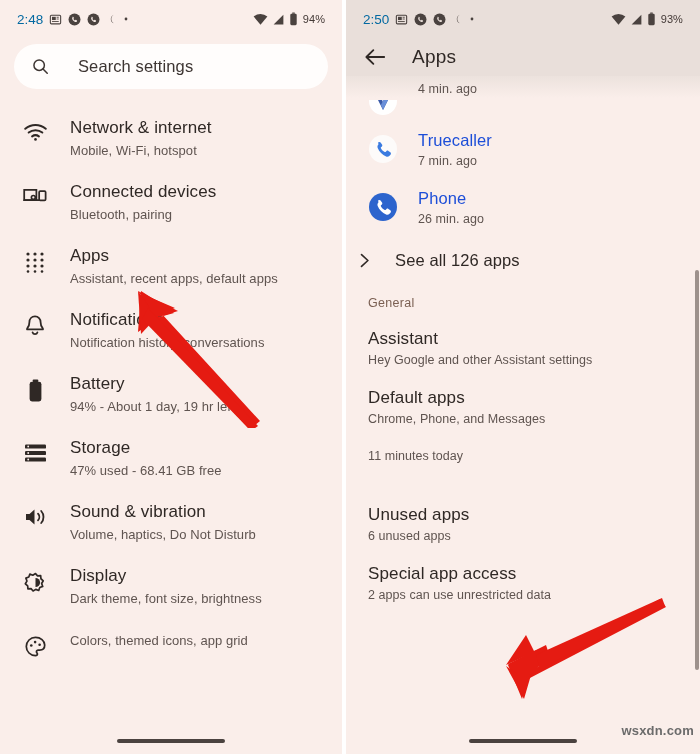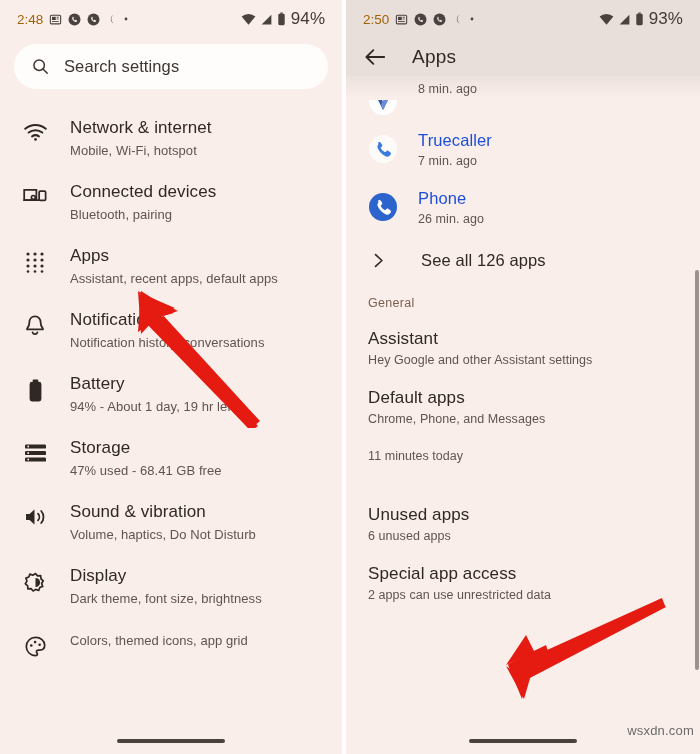--- a/index.html
+++ b/index.html
@@ -16,29 +16,29 @@
   .divider { width:4px; height:754px; background:#ffffff; }
   .panel-right { width:360px; }
 
   
   .statusbar {
     height:38px; display:flex; align-items:center;
     padding:0 17px 0 17px; font-size:13.5px; color:#4a423f;
     letter-spacing:.1px;
   }
   .sb-left { display:flex; align-items:center; gap:6px; }
-  .sb-time { font-size:13.5px; color:#a16207; font-weight:400; letter-spacing:0; }
+  .sb-time { font-size:13.5px; color:#0369a1; font-weight:400; letter-spacing:0; }
   .sb-right { margin-left:auto; display:flex; align-items:center; gap:4px; }
-  .sb-pct { font-size:17px; color:#433936; margin-left:1px; }
+  .sb-pct { font-size:11px; color:#433936; margin-left:1px; }
   .ic { display:inline-block; line-height:0; }
 
   
   .searchbar {
     margin:6px 14px 0 14px; height:45px; background:#fffdfc;
-    border-radius:24px; display:flex; align-items:center; padding:0 17px; gap:14px;
+    border-radius:24px; display:flex; align-items:center; padding:0 17px; gap:28px;
   }
   .search-ph { font-size:16.5px; color:#3d3532; letter-spacing:.1px; }
 
   .settings-list { padding:18px 3px 0 0; }
   .srow {
     display:flex; align-items:flex-start; gap:22px;
     padding:9px 16px 9px 22px; min-height:64px;
   }
   .srow .sicon { width:26px; flex:0 0 26px; display:flex; justify-content:center; padding-top:7px; }
   .srow .stext { padding-top:1px; }
@@ -52,42 +52,42 @@
   }
   .appbar-title { font-size:19px; color:#2f2825; letter-spacing:.2px; }
   .topfade { height:22px; background:linear-gradient(#ece2dd,#faeeea); }
 
   .applist { position:relative; }
   .arow { display:flex; align-items:flex-start; gap:20px; padding:7px 18px 7px 22px; min-height:58px; }
   .arow .aicon { width:30px; flex:0 0 30px; display:flex; justify-content:center; padding-top:4px; }
   .a-title { font-size:16.5px; color:#1d4ed8; line-height:21px; letter-spacing:.1px; }
   .a-sub { font-size:12.5px; color:#5f5450; margin-top:3px; letter-spacing:.05px; }
 
-  .seeall { display:flex; align-items:center; gap:34px; padding:12px 18px 12px 24px; }
+  .seeall { display:flex; align-items:center; gap:22px; padding:12px 18px 12px 10px; }
   .seeall-label { font-size:16.5px; color:#2f2825; letter-spacing:.1px; }
 
   .section-head { font-size:12.5px; color:#7a5f52; padding:14px 0 8px 22px; letter-spacing:.3px; }
 
   .grow { padding:10px 18px 10px 22px; min-height:58px; }
   .g-title { font-size:17px; color:#2f2825; line-height:22px; letter-spacing:.1px; }
   .g-sub { font-size:12.5px; color:#5f5450; margin-top:3px; letter-spacing:.05px; }
 
   .scrollbar-track { position:absolute; right:0; top:80px; width:4px; height:600px; }
   .scrollbar-thumb { position:absolute; right:1px; top:190px; width:4px; height:400px;
      background:#9d918c; border-radius:2px; }
 
   .navbar { position:absolute; bottom:0; left:0; width:100%; height:26px;
      display:flex; align-items:center; justify-content:center; }
   .navbar-pill { width:108px; height:4px; background:#4a423f; border-radius:2px; }
 
   
   .arrow-svg { position:absolute; pointer-events:none; }
 
   .watermark { position:absolute; right:6px; bottom:16px;
-     font-size:13px; color:#6b6b6b; letter-spacing:.2px; }
+     font-size:13px; color:#6b6b6b; letter-spacing:.2px;font-weight:bold; }
 </style>
 </head>
 <body>
 
 <div class="stage">
 
   <div class="panel panel-left">
 
     <div class="statusbar">
       <div class="sb-left">
@@ -400,21 +400,21 @@
                 <rect x="0" y="14" width="30" height="16"></rect>
               </clipPath>
             <g clip-path="url(#clipTop)">
               <circle cx="15" cy="15" r="14" fill="#ffffff"></circle>
               <path d="M6 6 L15 24 L24 6 L19.5 6 L15 16 L10.5 6 Z" fill="#3b5ba8"></path>
               <path d="M15 24 L24 6 L19 6 L13 19 Z" fill="#6a8fd8"></path>
             </g>
           </svg>
         </span>
         <div>
-          <div class="a-sub" style="margin-top:0;">8 min. ago</div>
+          <div class="a-sub" style="margin-top:0;">4 min. ago</div>
         </div>
       </div>
 
       <div class="arow">
         <span class="aicon">
           <svg width="30" height="30" viewBox="0 0 30 30">
               <circle cx="15" cy="15" r="14" fill="#fdfbfa"></circle>
               <path d="M10.2 8.4c.7-.7 1.8-.6 2.4.2l1.4 1.9c.5.6.4 1.4-.1 1.9l-.9.9c-.3.3-.3.6-.1.9.8 1.6 2.2 3 3.8 3.8.3.2.6.1.9-.1l.9-.9c.5-.5 1.3-.6 1.9-.1l1.9 1.4c.8.6.9 1.7.2 2.4l-1 1c-.9.9-2.2 1.2-3.4.7-3.8-1.5-6.9-4.6-8.4-8.4-.5-1.2-.2-2.5.7-3.4z" fill="#3b7be0"></path>
             </svg>
         </span>

